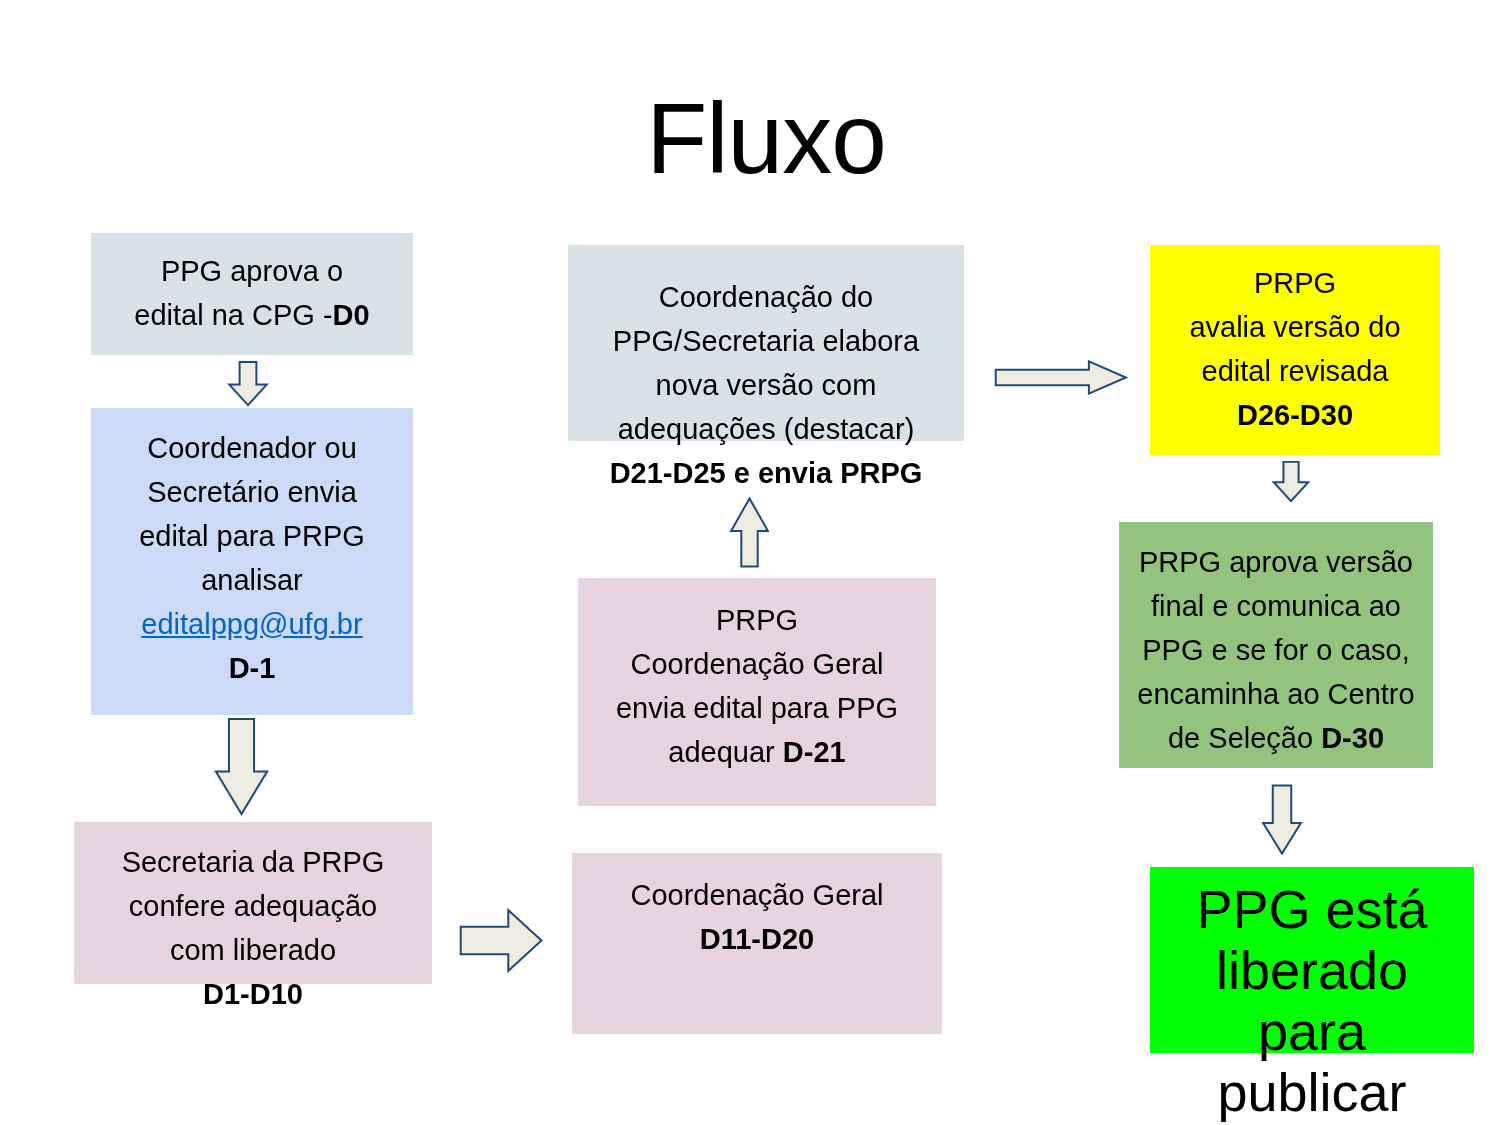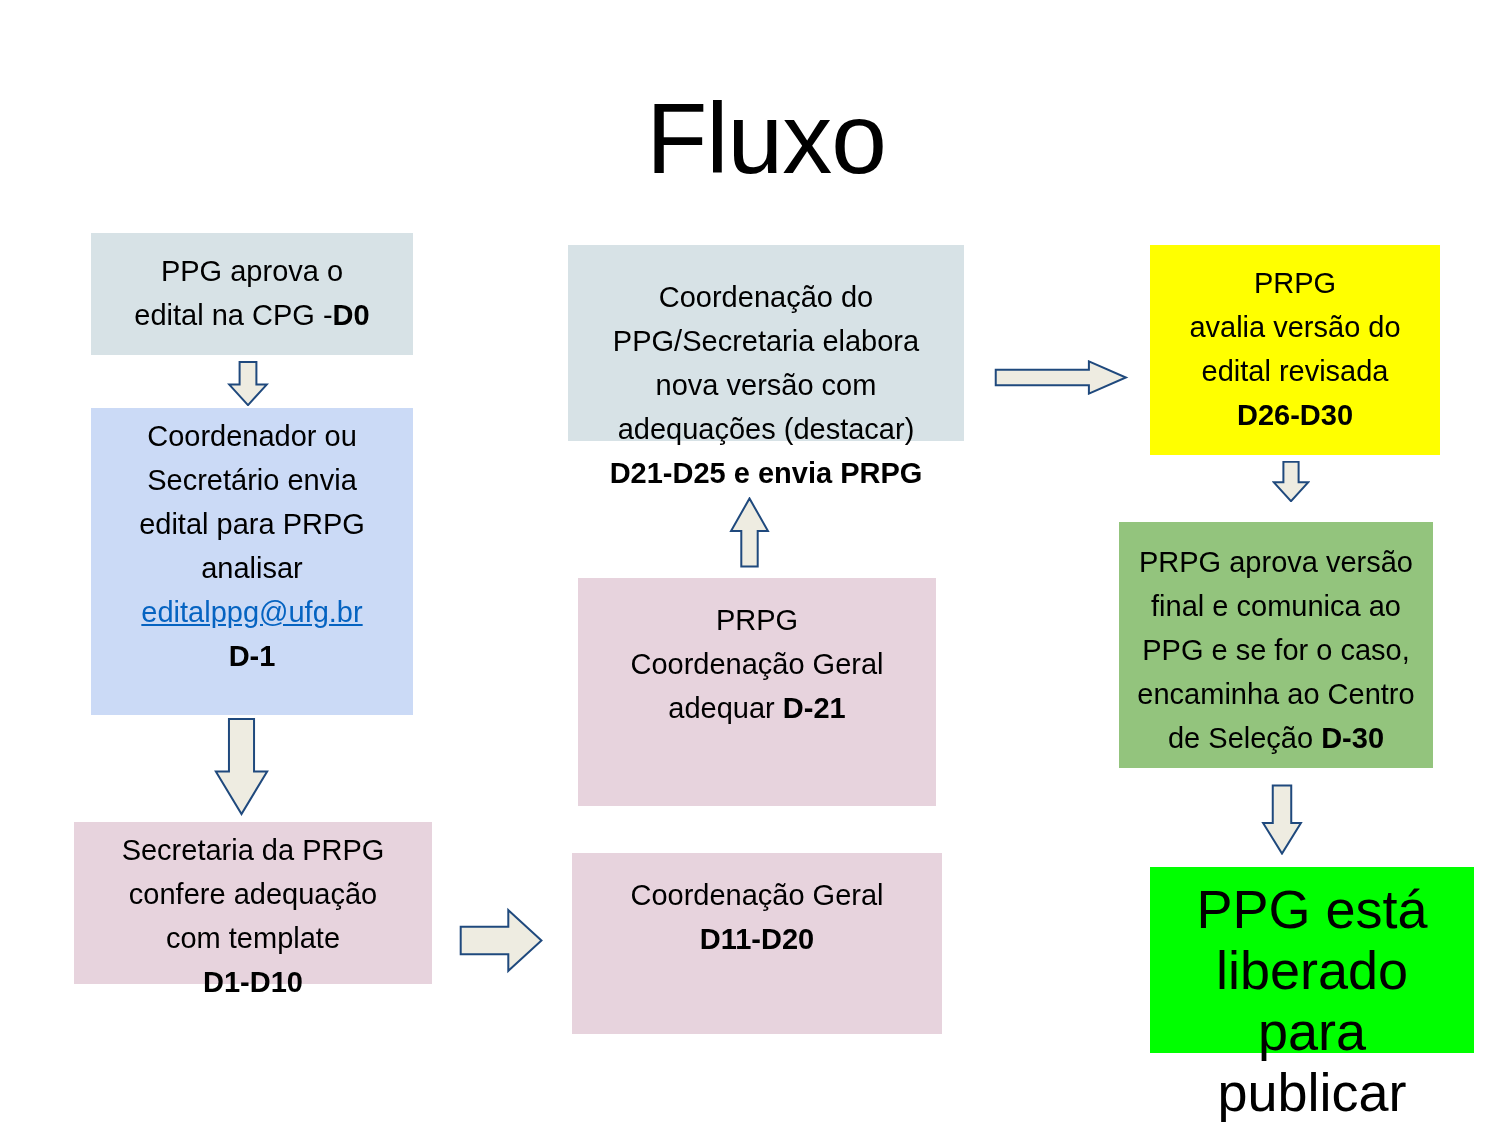--- a/index.html
+++ b/index.html
@@ -11,21 +11,21 @@
     position:absolute;top:88px;left:0;right:0;text-align:center;
     font-size:100px;line-height:1;color:#000;font-weight:400;letter-spacing:-1px;
   }
   .box{
     position:absolute;box-sizing:border-box;
     font-size:29px;line-height:44px;
   }
   .ln{display:block;text-align:center;}
   .box b{font-weight:700;}
   .pad-sm{padding:16px 18px;}
-  .pad-md{padding:6px 18px;}
+  .pad-md{padding:18px 18px;}
   .pad-lg{padding:20px 20px;}
   a.maillink{color:#0563c1;text-decoration:underline;cursor:pointer;}
   .arrow{position:absolute;}
   .arrow svg{display:block;width:100%;height:100%;}
   .arrow polygon{fill:#eeece1;stroke:#1f497d;stroke-width:2;vector-effect:non-scaling-stroke;stroke-linejoin:miter;}
   .final{font-size:54px;line-height:61px;padding:12px 18px;}
 </style>
 </head>
 <body>
 
@@ -55,21 +55,21 @@
 
   <div class="arrow" style="left:197px;top:717px;width:57px;height:99px;">
     <svg viewBox="0 0 100 100" preserveAspectRatio="none">
         <polygon points="28,2 72,2 72,55 95,55 50,98 5,55 28,55"></polygon>
       </svg>
   </div>
 
   <div class="box pad-md" style="left: 58px; top: 822px; width: 358px; height: 162px; background-color: rgb(231, 211, 221);">
     <span class="ln">Secretaria da PRPG</span>
     <span class="ln">confere adequação</span>
-    <span class="ln">com template</span>
+    <span class="ln">com liberado</span>
     <span class="ln"><b>D1-D10</b></span>
   </div>
 
   <div class="arrow" style="left:443px;top:906px;width:85px;height:69px;">
     <svg viewBox="0 0 100 100" preserveAspectRatio="none">
         <polygon points="2,30 58,30 58,6 97,50 58,94 58,70 2,70"></polygon>
       </svg>
   </div>
 
   <div class="box" style="left: 552px; top: 245px; width: 396px; height: 196px; padding: 30px 18px; background-color: rgb(215, 226, 230);">
@@ -82,20 +82,21 @@
 
   <div class="arrow" style="left:713px;top:497px;width:41px;height:71px;">
     <svg viewBox="0 0 100 100" preserveAspectRatio="none">
         <polygon points="30,98 70,98 70,48 95,48 50,2 5,48 30,48"></polygon>
       </svg>
   </div>
 
   <div class="box pad-lg" style="left: 562px; top: 578px; width: 358px; height: 228px; background-color: rgb(231, 211, 221);">
     <span class="ln">PRPG</span>
     <span class="ln">Coordenação Geral</span>
+    <span class="ln">envia edital para PPG</span>
     <span class="ln"><span>adequar </span><b>D-21</b></span>
   </div>
 
   <div class="box pad-lg" style="left: 556px; top: 853px; width: 370px; height: 181px; background-color: rgb(231, 211, 221);">
     <span class="ln">Coordenação Geral</span>
     <span class="ln"><b>D11-D20</b></span>
   </div>
 
   <div class="arrow" style="left:977px;top:360px;width:137px;height:35px;">
     <svg viewBox="0 0 100 100" preserveAspectRatio="none">

